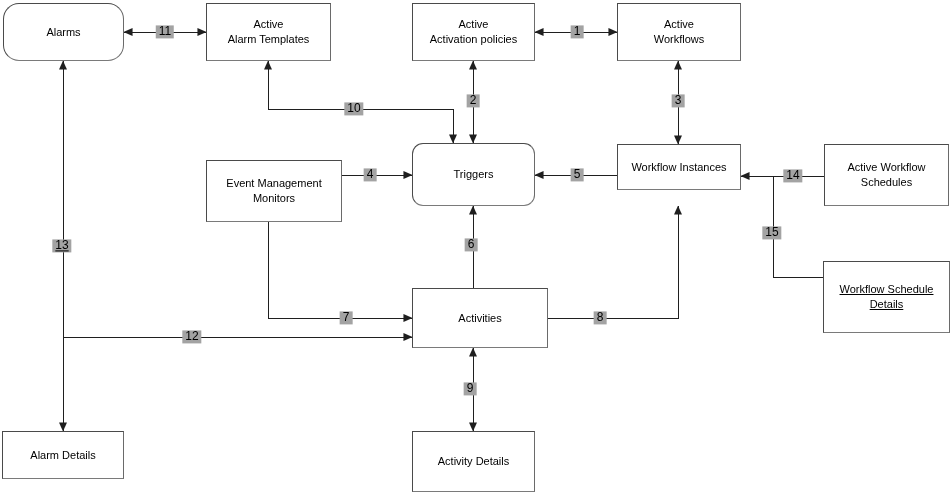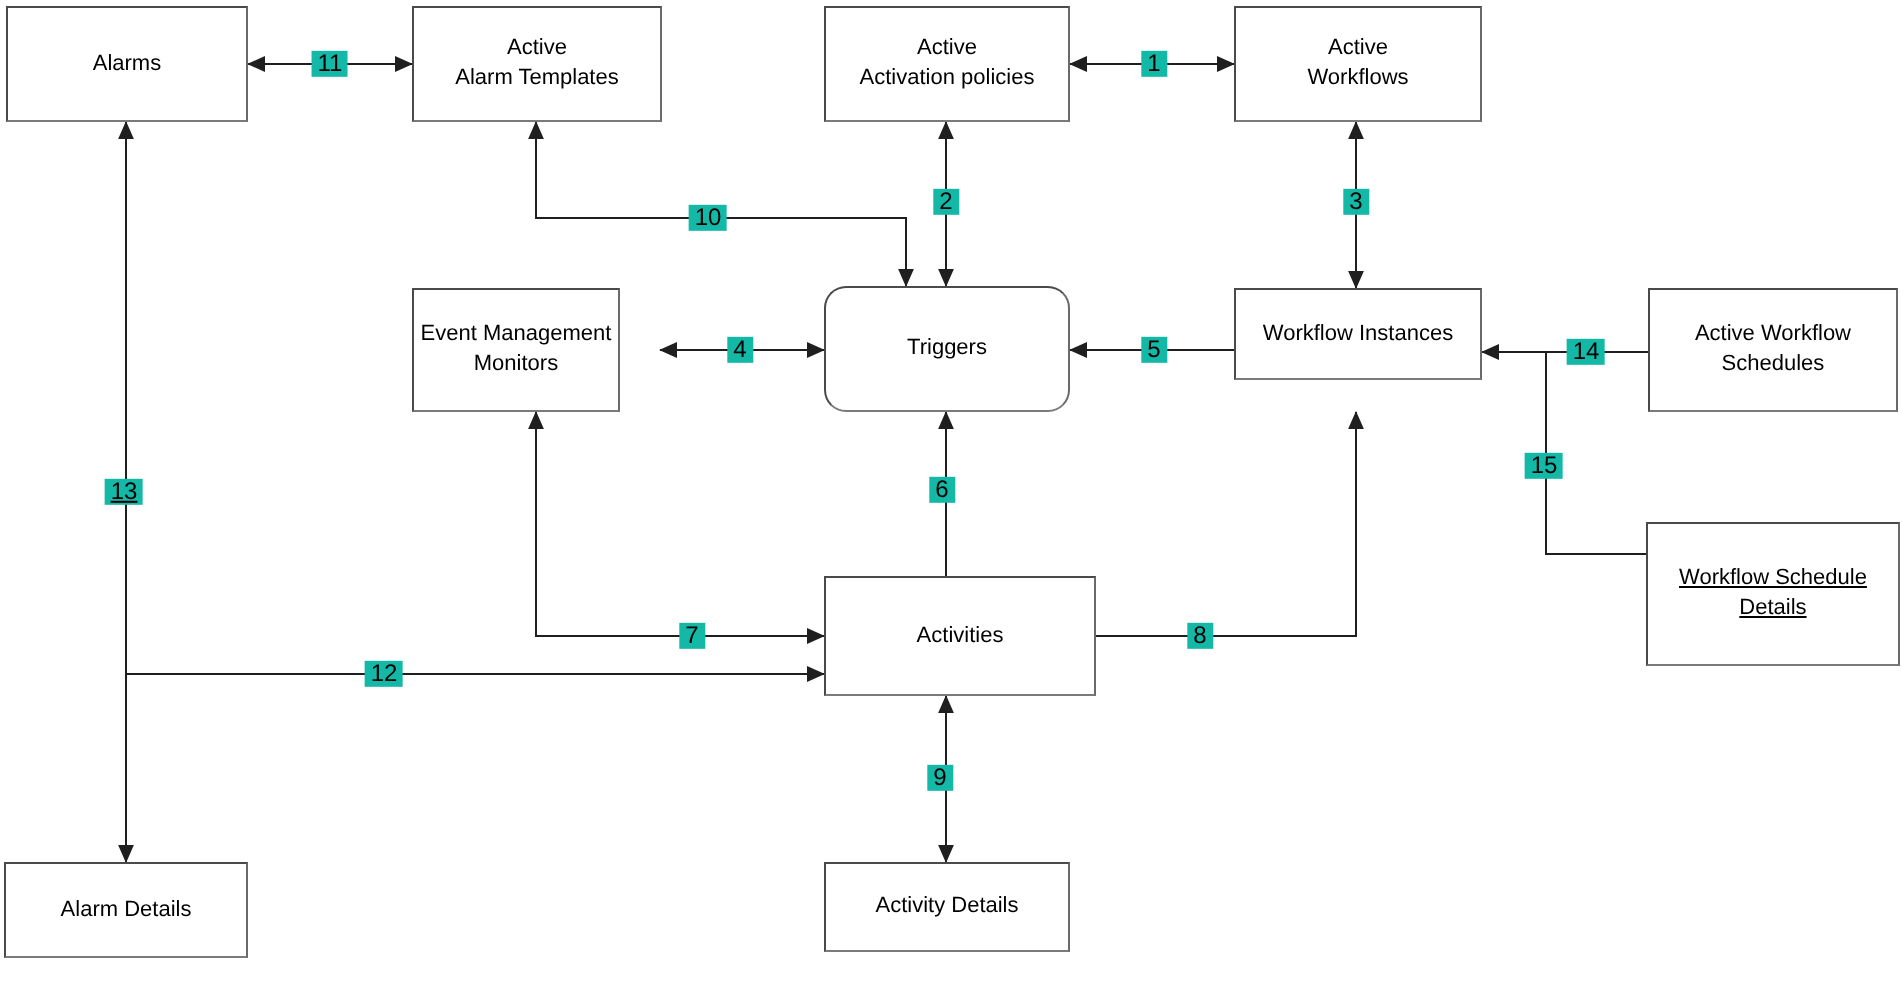--- a/index.html
+++ b/index.html
@@ -20,21 +20,21 @@
     border-bottom-color:#7a7a7a;
     border-right-color:#6a6a6a;
     display:flex;align-items:center;justify-content:center;
     text-align:center;
     font-size:11px;line-height:1.35;color:#000;
     white-space:pre-line;
   }
   .wire-label{
     position:absolute;
     transform:translate(-50%,-50%);
-    background:#14b8a6;
+    background:#a3a3a3;
     padding:0 3px;
     font-size:12px;color:#000;
     line-height:1.1;
   }
 </style>
 </head>
 <body>
 
 <div class="diagram">
 
@@ -54,37 +54,37 @@
     <path class="wire" d="M824,176 H741" marker-end="url(#ah)"></path>
     <path class="wire" d="M773,176 V277 H823"></path>
     <path class="wire" d="M473,288 V206" marker-end="url(#ah)"></path>
     <path class="wire" d="M268,206 V318 H412" marker-start="url(#ah)" marker-end="url(#ah)"></path>
     <path class="wire" d="M535,318 H678 V206" marker-start="url(#ah)" marker-end="url(#ah)"></path>
     <path class="wire" d="M473,348 V431" marker-start="url(#ah)" marker-end="url(#ah)"></path>
     <path class="wire" d="M63,61 V431" marker-start="url(#ah)" marker-end="url(#ah)"></path>
     <path class="wire" d="M63,337 H412" marker-end="url(#ah)"></path>
   </svg>
 
-  <div class="node" style="left:3px;top:3px;width:121px;height:58px;">Alarms</div>
+  <div class="node" style="left:3px;top:3px;width:121px;height:58px;border-radius:16px;">Alarms</div>
   <div class="node" style="left:206px;top:3px;width:125px;height:58px;">Active
 Alarm Templates</div>
   <div class="node" style="left:412px;top:3px;width:123px;height:58px;">Active
 Activation policies</div>
   <div class="node" style="left:617px;top:3px;width:124px;height:58px;">Active
 Workflows</div>
-  <div class="node" style="left:206px;top:144px;width:104px;height:62px;">Event Management
+  <div class="node" style="left:206px;top:160px;width:136px;height:62px;">Event Management
 Monitors</div>
   <div class="node" style="left:412px;top:143px;width:123px;height:63px;border-radius:11px;">Triggers</div>
   <div class="node" style="left:617px;top:144px;width:124px;height:46px;">Workflow Instances</div>
   <div class="node" style="left:824px;top:144px;width:125px;height:62px;">Active Workflow
 Schedules</div>
   <div class="node" style="left:823px;top:261px;width:127px;height:72px;text-decoration:underline;">Workflow Schedule
 Details</div>
   <div class="node" style="left:412px;top:288px;width:136px;height:60px;">Activities</div>
-  <div class="node" style="left:412px;top:431px;width:123px;height:45px;">Activity Details</div>
+  <div class="node" style="left:412px;top:431px;width:123px;height:61px;">Activity Details</div>
   <div class="node" style="left:2px;top:431px;width:122px;height:48px;">Alarm Details</div>
 
   <div class="wire-label" style="left:165px;top:32px;">11</div>
   <div class="wire-label" style="left:577px;top:32px;">1</div>
   <div class="wire-label" style="left:473px;top:101px;">2</div>
   <div class="wire-label" style="left:678px;top:101px;">3</div>
   <div class="wire-label" style="left:354px;top:109px;">10</div>
   <div class="wire-label" style="left:370px;top:175px;">4</div>
   <div class="wire-label" style="left:577px;top:175px;">5</div>
   <div class="wire-label" style="left:793px;top:176px;">14</div>

